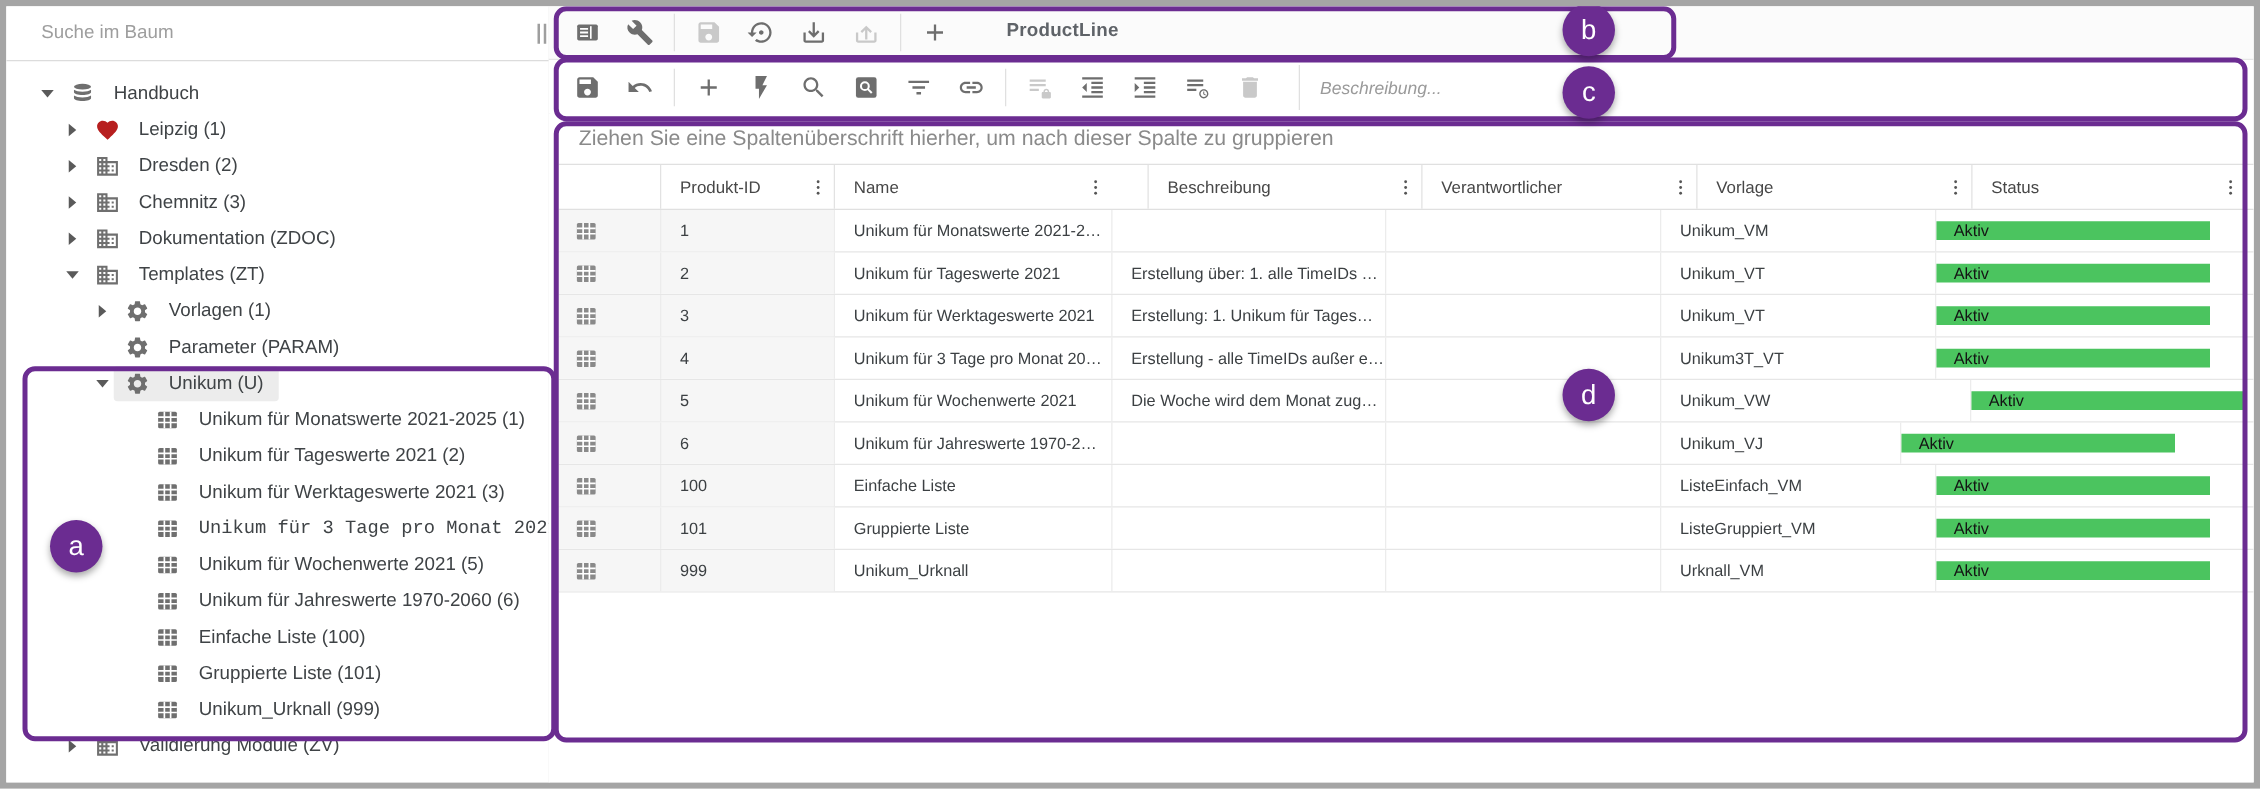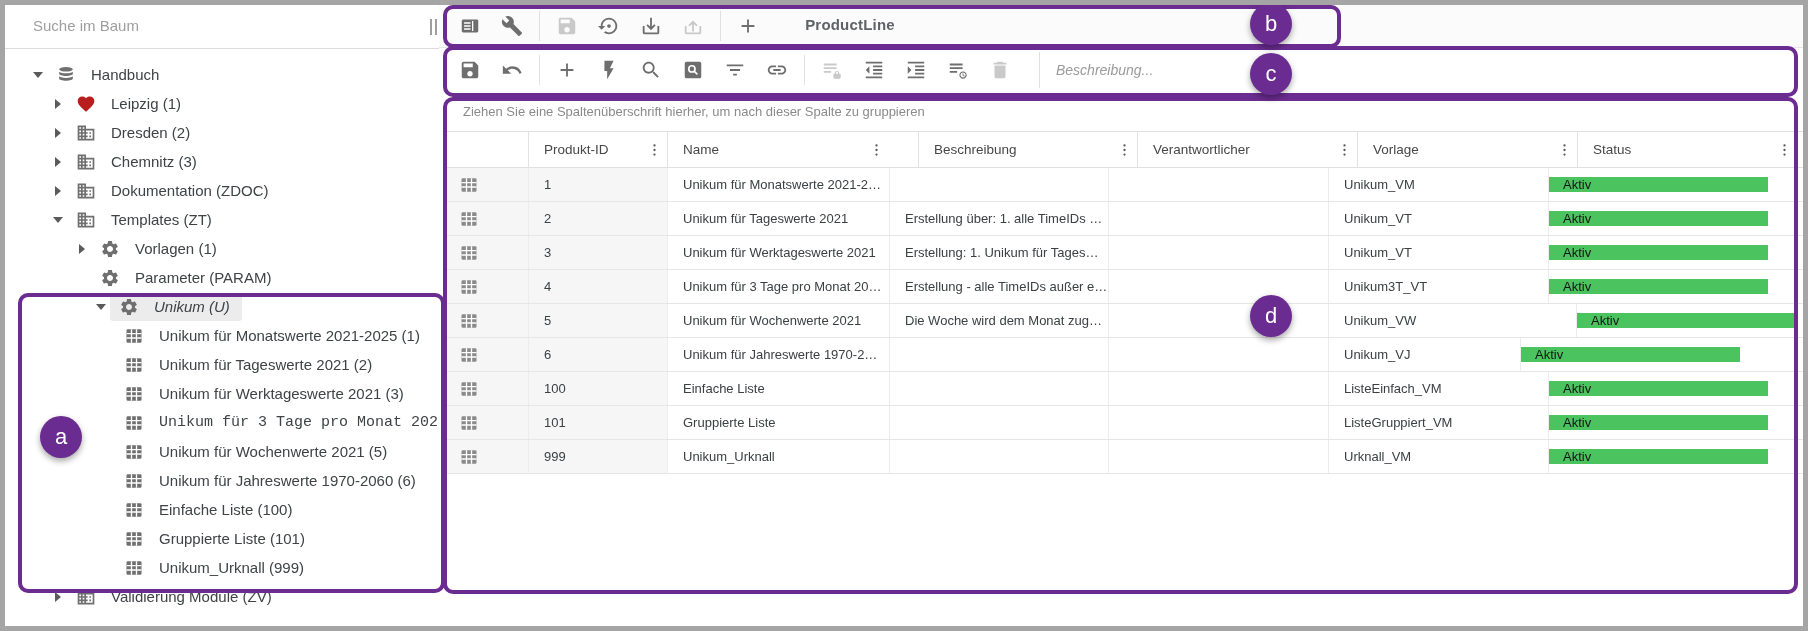--- a/index.html
+++ b/index.html
@@ -40,21 +40,21 @@
   .vdiv{width:1px;height:30px;background:#e0e0e0;margin:0 6px;flex:none;}
   .tab{margin-left:10px;height:43px;min-width:142px;display:flex;align-items:center;justify-content:center;
        box-sizing:border-box;border-bottom:3px solid #f5a623;cursor:pointer;}
   .tab span{font-size:15px;font-weight:bold;color:#5f6368;letter-spacing:.2px;}
   .desc-input{flex:1;display:flex;align-items:center;margin-left:18px;border-left:1px solid #e0e0e0;height:36px;}
   .desc-input input{flex:1;border:0;outline:none;background:transparent;padding-left:16px;
        font-family:"Liberation Sans",sans-serif;font-size:14px;font-style:italic;color:#555;}
   .desc-input input::placeholder{color:#9a9a9a;font-style:italic;opacity:1;}
   
   .grid{position:absolute;left:0;top:86px;right:0;bottom:0;background:#fff;}
-  .hint-row{height:40px;display:flex;align-items:center;padding-left:24px;font-size:13px;color:#8a8a8a;}
+  .hint-row{height:40px;display:flex;align-items:center;padding-left:24px;font-size:17px;color:#8a8a8a;}
   .hrow{display:flex;height:37px;margin-left:8px;border-top:1px solid #e0e0e0;border-bottom:1px solid #e0e0e0;box-sizing:border-box;background:#fff;}
   .hcell{position:relative;display:flex;align-items:center;box-sizing:border-box;border-left:1px solid #e2e2e2;padding-left:15px;font-size:13.5px;color:#474747;}
   .hcell.first{border-left:0;}
   .hmenu{position:absolute;right:4px;top:50%;transform:translateY(-50%);color:#555;display:flex;cursor:pointer;}
   .hmenu svg{width:17px;height:17px;}
   .rows{margin-left:8px;}
   .grow{display:flex;height:34px;border-bottom:1px solid #e6e6e6;box-sizing:border-box;cursor:pointer;}
   .gcell{display:flex;align-items:center;box-sizing:border-box;border-left:1px solid #ececec;padding-left:15px;font-size:13px;color:#3c4043;overflow:hidden;white-space:nowrap;}
   .gcell.first{border-left:0;padding-left:11px;}
   .gcell.shade{background:#f6f6f6;}
@@ -187,21 +187,21 @@
           <span class="arrowbox"></span>
           <span class="twrap">
             <span class="ticon">
               <svg viewBox="0 0 24 24" fill="currentColor">
                 <path d="M19.14 12.94c.04-.3.06-.61.06-.94 0-.32-.02-.64-.07-.94l2.03-1.58c.18-.14.23-.41.12-.61l-1.92-3.32c-.12-.22-.37-.29-.59-.22l-2.39.96c-.5-.38-1.03-.7-1.62-.94l-.36-2.54c-.04-.24-.24-.41-.48-.41h-3.84c-.24 0-.43.17-.47.41l-.36 2.54c-.59.24-1.13.57-1.62.94l-2.39-.96c-.22-.08-.47 0-.59.22L2.74 8.87c-.12.21-.08.47.12.61l2.03 1.58c-.05.3-.09.63-.09.94s.02.64.07.94l-2.03 1.58c-.18.14-.23.41-.12.61l1.92 3.32c.12.22.37.29.59.22l2.39-.96c.5.38 1.03.7 1.62.94l.36 2.54c.05.24.24.41.48.41h3.84c.24 0 .44-.17.47-.41l.36-2.54c.59-.24 1.13-.56 1.62-.94l2.39.96c.22.08.47 0 .59-.22l1.92-3.32c.12-.22.07-.47-.12-.61l-2.01-1.58zM12 15.6c-1.98 0-3.6-1.62-3.6-3.6s1.62-3.6 3.6-3.6 3.6 1.62 3.6 3.6-1.62 3.6-3.6 3.6z"></path>
               </svg>
             </span>
             <span class="tlabel">Parameter (PARAM)</span>
           </span>
         </div>
-        <div class="titem" style="padding-left: 87px; font-style: italic;">
+        <div class="titem" style="padding-left: 68px;">
           <span class="arrowbox">
             <i class="tri-down"></i>
           </span>
           <span class="twrap selected">
             <span class="ticon">
               <svg viewBox="0 0 24 24" fill="currentColor">
                 <path d="M19.14 12.94c.04-.3.06-.61.06-.94 0-.32-.02-.64-.07-.94l2.03-1.58c.18-.14.23-.41.12-.61l-1.92-3.32c-.12-.22-.37-.29-.59-.22l-2.39.96c-.5-.38-1.03-.7-1.62-.94l-.36-2.54c-.04-.24-.24-.41-.48-.41h-3.84c-.24 0-.43.17-.47.41l-.36 2.54c-.59.24-1.13.57-1.62.94l-2.39-.96c-.22-.08-.47 0-.59.22L2.74 8.87c-.12.21-.08.47.12.61l2.03 1.58c-.05.3-.09.63-.09.94s.02.64.07.94l-2.03 1.58c-.18.14-.23.41-.12.61l1.92 3.32c.12.22.37.29.59.22l2.39-.96c.5.38 1.03.7 1.62.94l.36 2.54c.05.24.24.41.48.41h3.84c.24 0 .44-.17.47-.41l.36-2.54c.59-.24 1.13-.56 1.62-.94l2.39.96c.22.08.47 0 .59-.22l1.92-3.32c.12-.22.07-.47-.12-.61l-2.01-1.58zM12 15.6c-1.98 0-3.6-1.62-3.6-3.6s1.62-3.6 3.6-3.6 3.6 1.62 3.6 3.6-1.62 3.6-3.6 3.6z"></path>
               </svg>
             </span>
             <span class="tlabel">Unikum (U)</span>

